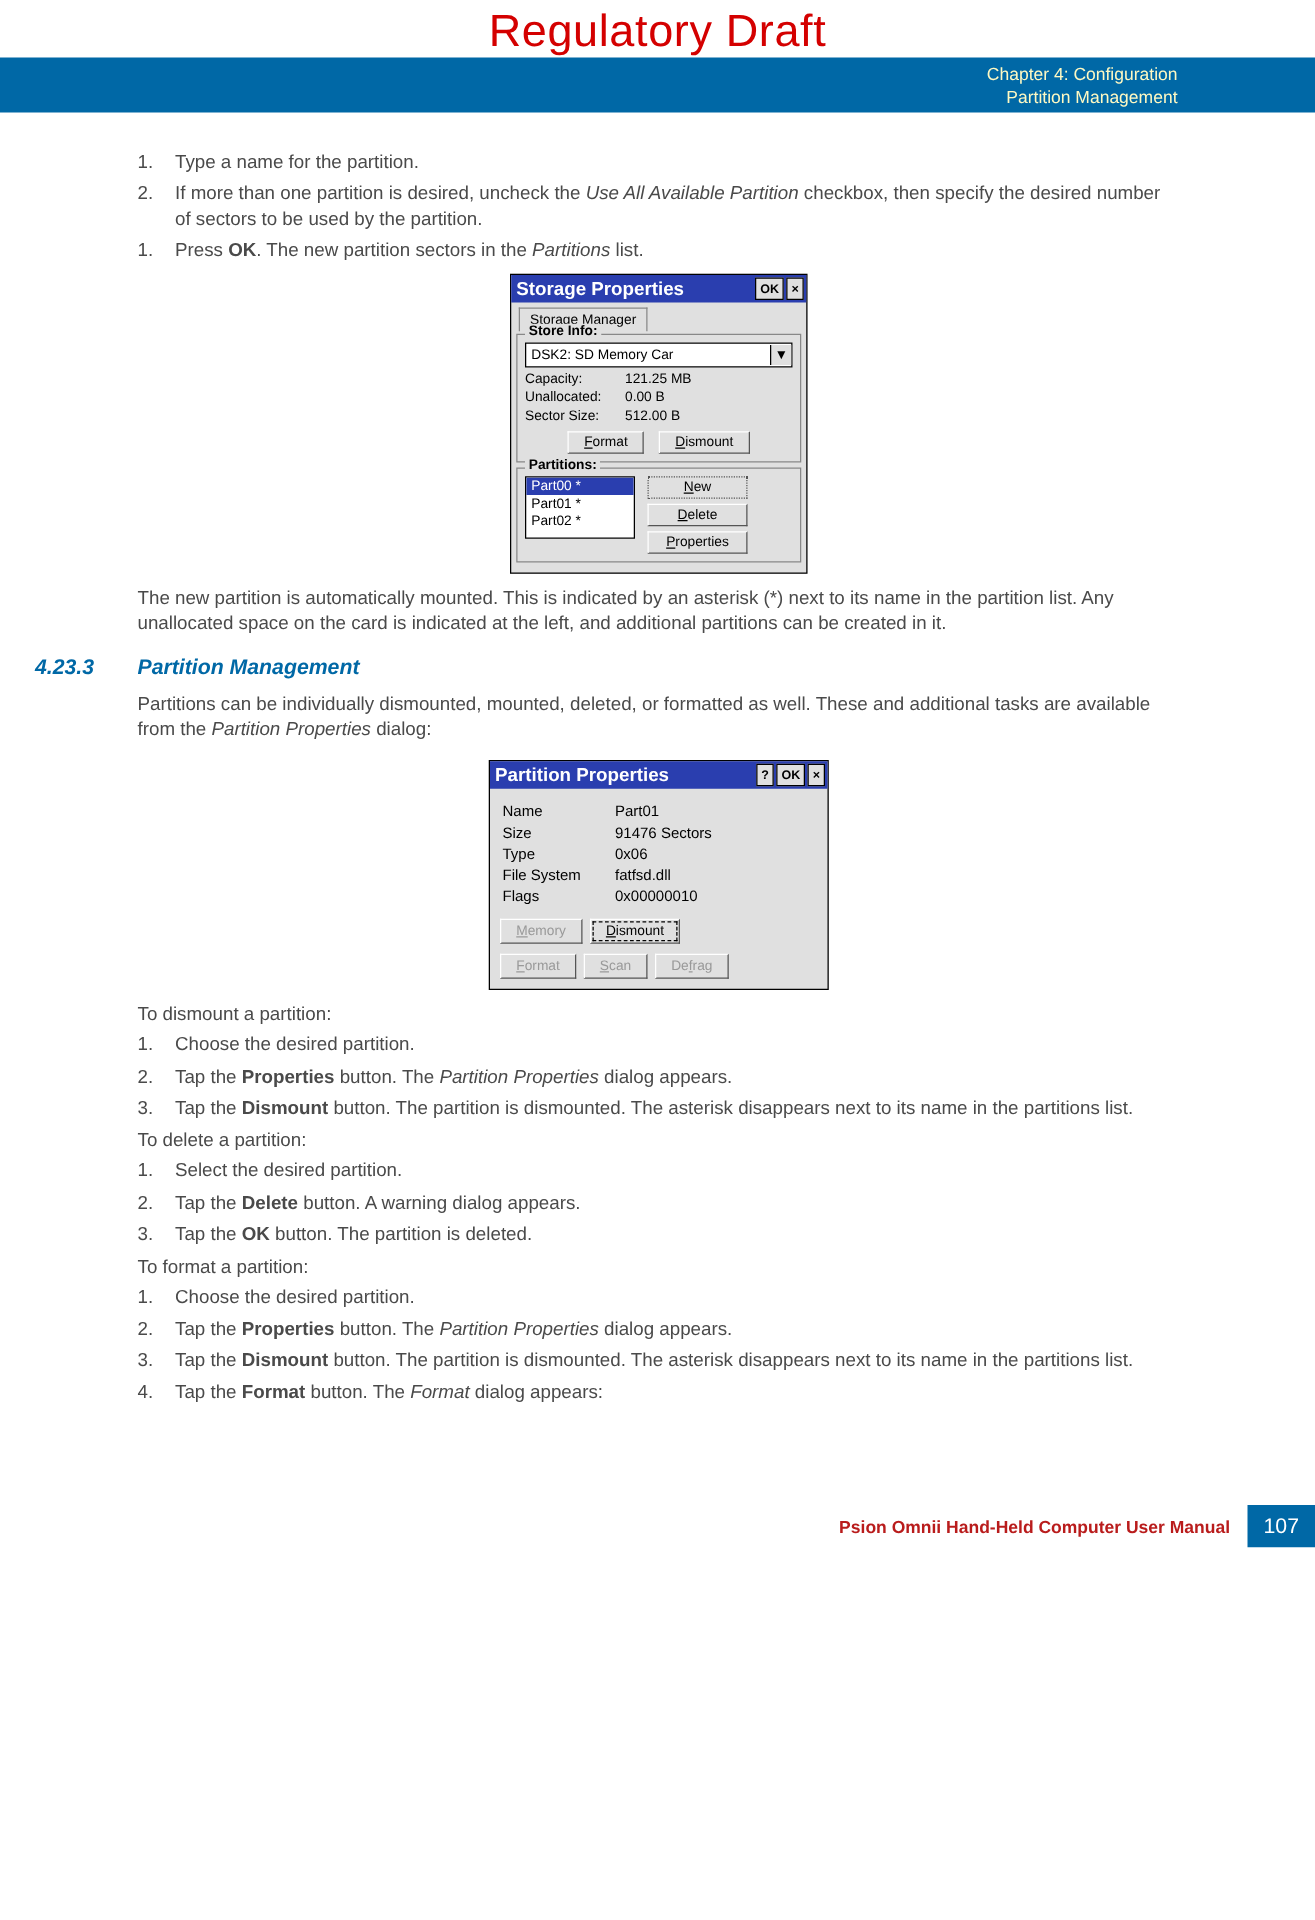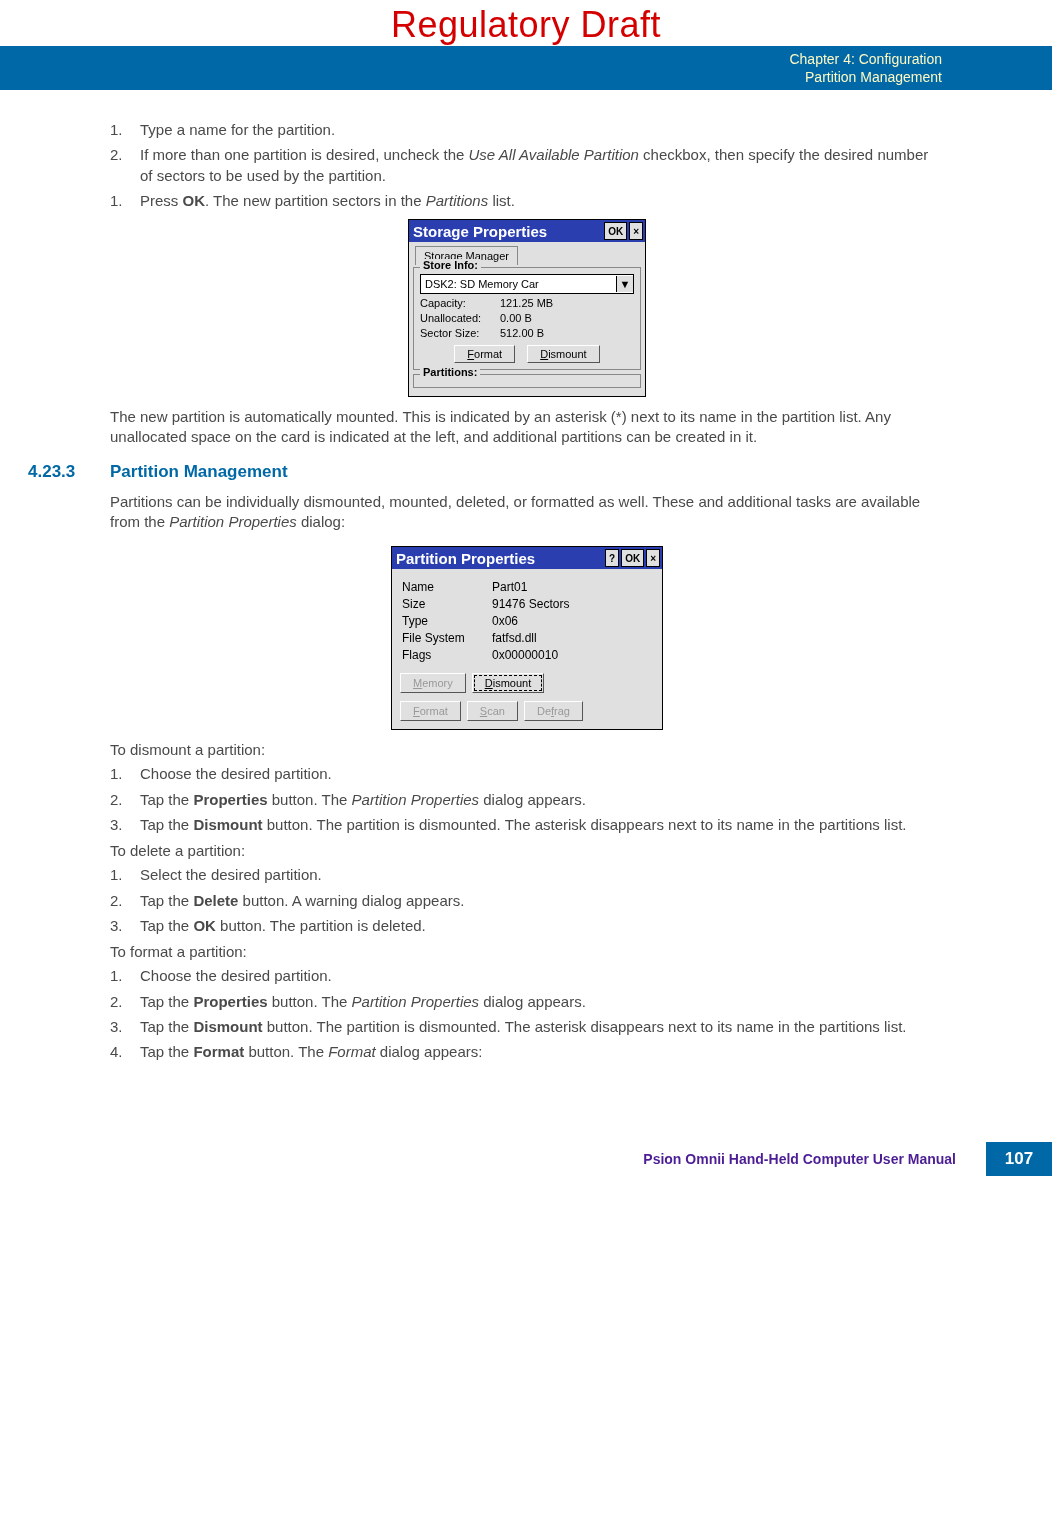--- a/index.html
+++ b/index.html
@@ -145,52 +145,52 @@
     overflow: hidden;
   }
   .listbox .item { padding: 1px 4px; }
   .listbox .item.sel { background: #2a3eaf; color: #fff; }
   .part-flex { display: flex; gap: 10px; align-items: flex-start;}
   .part-right { display: flex; flex-direction: column; gap: 4px; }
   .part-right .btn { width: 78px; text-align: center; padding: 2px 0;}
 
   .body-p { margin: 6px 0 14px 0; line-height: 1.35; }
 
-  .section-row { display: flex; margin: 14px 0 10px 0; }
+  .section-row { display: flex; margin: 14px 0 10px 0; font-style: italic; }
   .section-num { flex: 0 0 82px; font-weight: bold; color: #0068a6; font-size: 17px; margin-left: -82px;}
   .section-title { font-weight: bold; color: #0068a6; font-size: 17px; }
 
   
   .dlg2 { width: 270px; }
   .dlg2 .row { display: flex; font-size: 12px; margin: 3px 0 3px 10px;}
   .dlg2 .row .lbl { flex: 0 0 90px;}
   .btn-grid { display: flex; flex-wrap: wrap; gap: 6px; padding: 4px 8px 8px 8px;}
   .btn-grid .btn { flex: 0 0 auto; padding: 3px 12px; }
 
   .footer {
     margin-top: 80px;
     display: flex;
     justify-content: flex-end;
     align-items: stretch;
     padding-right: 0;
   }
   .footer .ftxt {
-    color: #4c1d95;
+    color: #b91c1c;
     font-weight: bold;
     font-size: 14px;
     display: flex;
     align-items: center;
-    padding-right: 30px;
+    padding-right: 14px;
   }
   .footer .pagenum {
     background: #0068a6;
     color: #fff;
-    font-weight: bold;
+    font-weight: normal;
     font-size: 17px;
-    width: 66px;
+    width: 54px;
     height: 34px;
     display: flex;
     align-items: center;
     justify-content: center;
   }
   .underline-first::first-letter { text-decoration: underline; }
 </style>
 </head>
 <body>
 
@@ -251,20 +251,32 @@
               <span class="k">Sector Size:</span>
               <span>512.00 B</span>
             </div>
           <div class="btnrow">
             <span class="btn underline-first">Format</span>
             <span class="btn underline-first">Dismount</span>
           </div>
         </div>
         <div class="fieldset">
           <div class="legend">Partitions:</div>
+          <div class="part-flex">
+            <div class="listbox">
+              <div class="item sel">Part00 *</div>
+              <div class="item">Part01 *</div>
+              <div class="item">Part02 *</div>
+            </div>
+            <div class="part-right">
+              <span class="btn dotted-border underline-first">New</span>
+              <span class="btn"><span style="text-decoration:underline">D</span>elete</span>
+              <span class="btn underline-first">Properties</span>
+            </div>
+          </div>
         </div>
       </div>
     </div>
   </div>
 
   <p class="body-p">The new partition is automatically mounted. This is indicated by an asterisk (*) next to its name in the partition list. Any unallocated space on the card is indicated at the left, and additional partitions can be created in it.</p>
 
   <div class="section-row">
     <div class="section-num">4.23.3</div>
     <div class="section-title">Partition Management</div>

